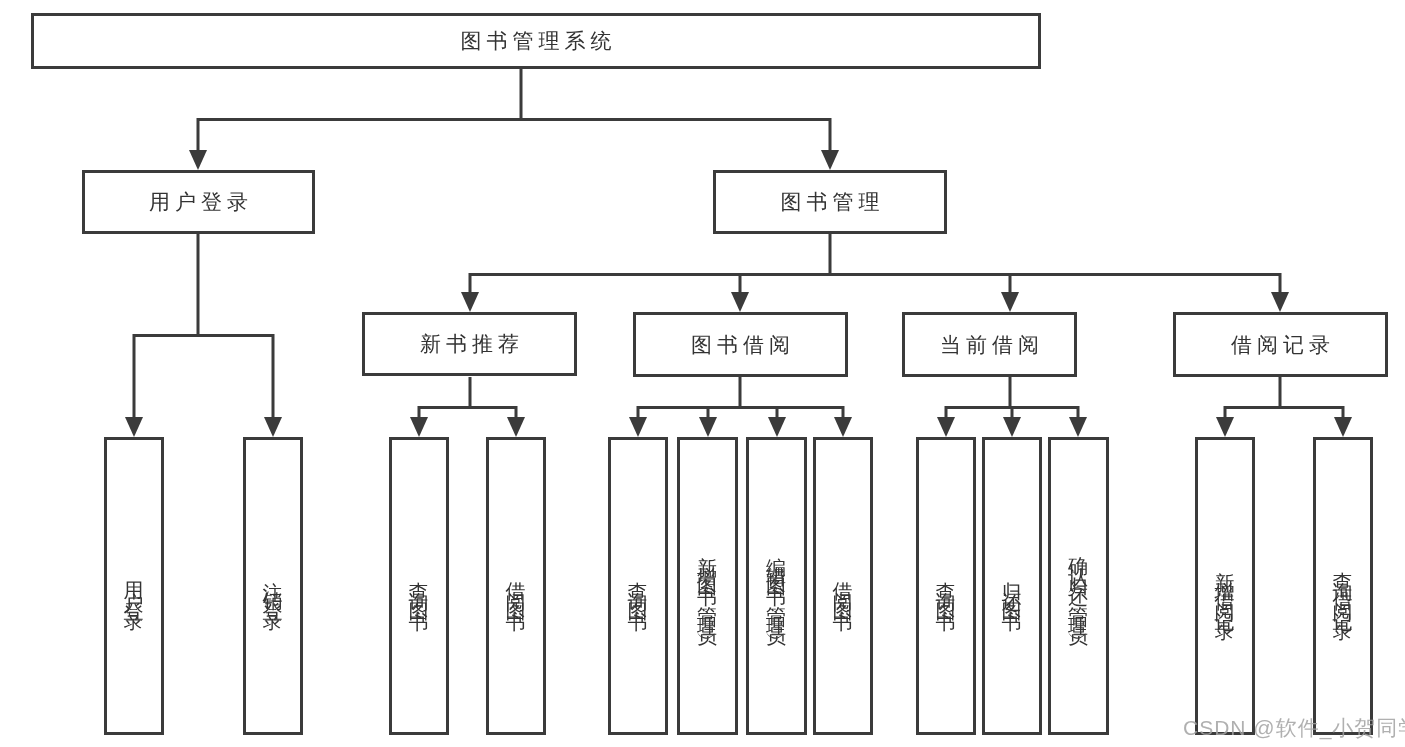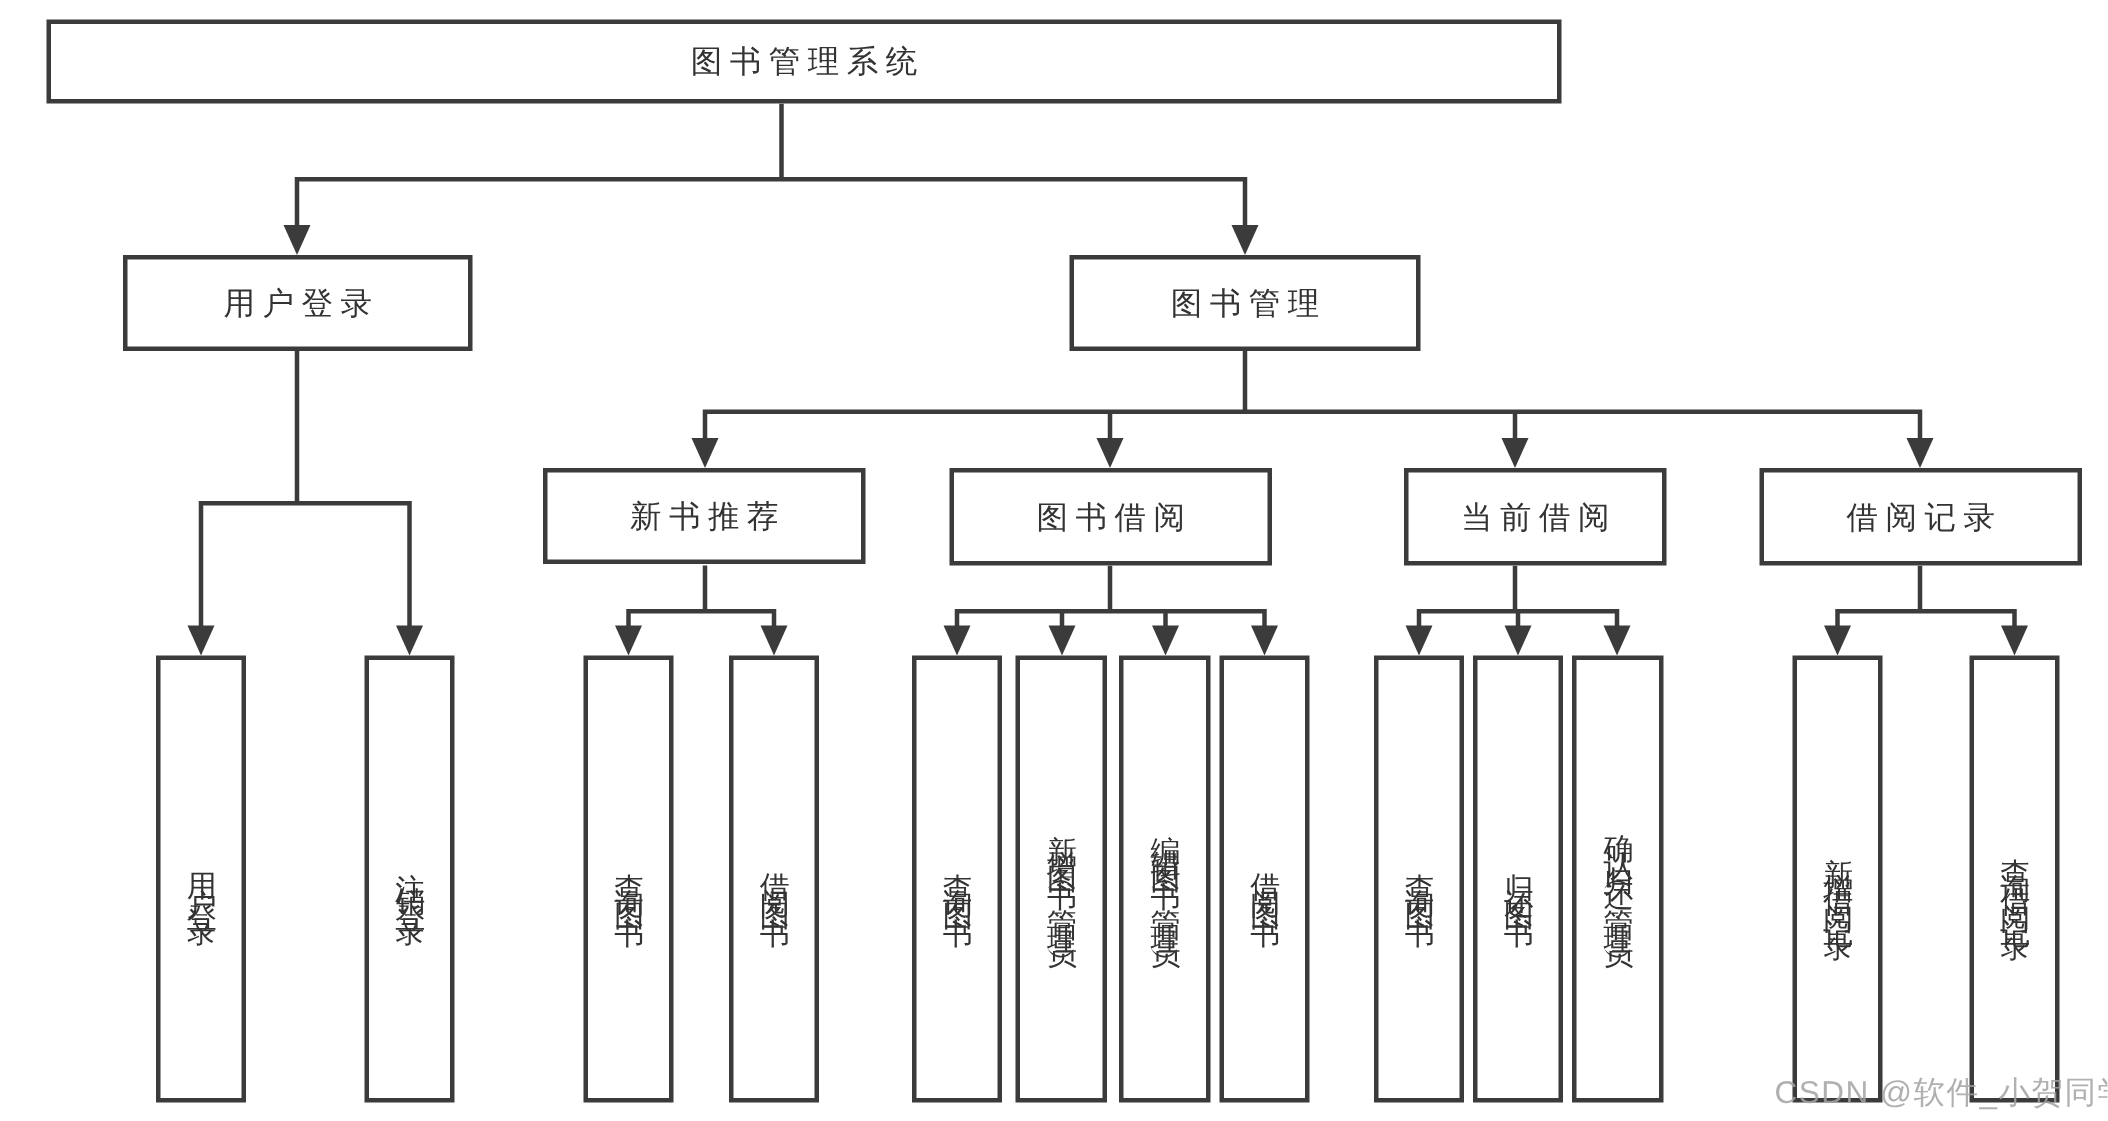--- a/index.html
+++ b/index.html
@@ -43,21 +43,21 @@
     font-size: 20px; letter-spacing: 10px;
     color: var(--text);
     line-height: 1;
   }
   
   .n-root  { left: 12px;   top: 13px;  width: 1010px; height: 56px; margin-left: 19px; }
   .n-ul    { left: 82px;   top: 170px; width: 233px;  height: 64px; }
   .n-bm    { left: 713px;  top: 170px; width: 234px;  height: 64px; }
   .n-l3a   { left: 362px;  top: 312px; width: 215px;  height: 64px; }
   .n-l3b   { left: 633px;  top: 312px; width: 215px;  height: 65px; }
-  .n-l3c   { left: 902px;  top: 312px; width: 175px;  height: 65px; margin-left: 34px; }
+  .n-l3c   { left: 902px;  top: 312px; width: 175px;  height: 65px; }
   .n-l3d   { left: 1173px; top: 312px; width: 215px;  height: 65px; font-family: Liberation Mono, monospace; }
   .leaf    { top: 437px; width: 60px; height: 298px; }
   .n-g1a { left: 104px; }  .n-g1b { left: 243px; }
   .n-g2a { left: 389px; }  .n-g2b { left: 486px; }
   .n-g3a { left: 608px; }  .n-g3b { left: 677px; width: 61px; }
   .n-g3c { left: 746px; width: 61px; }  .n-g3d { left: 813px; }
   .n-g4a { left: 916px; }  .n-g4b { left: 982px; }
   .n-g4c { left: 1048px; width: 61px; }
   .n-g5a { left: 1195px; } .n-g5b { left: 1313px; }
   .watermark {

